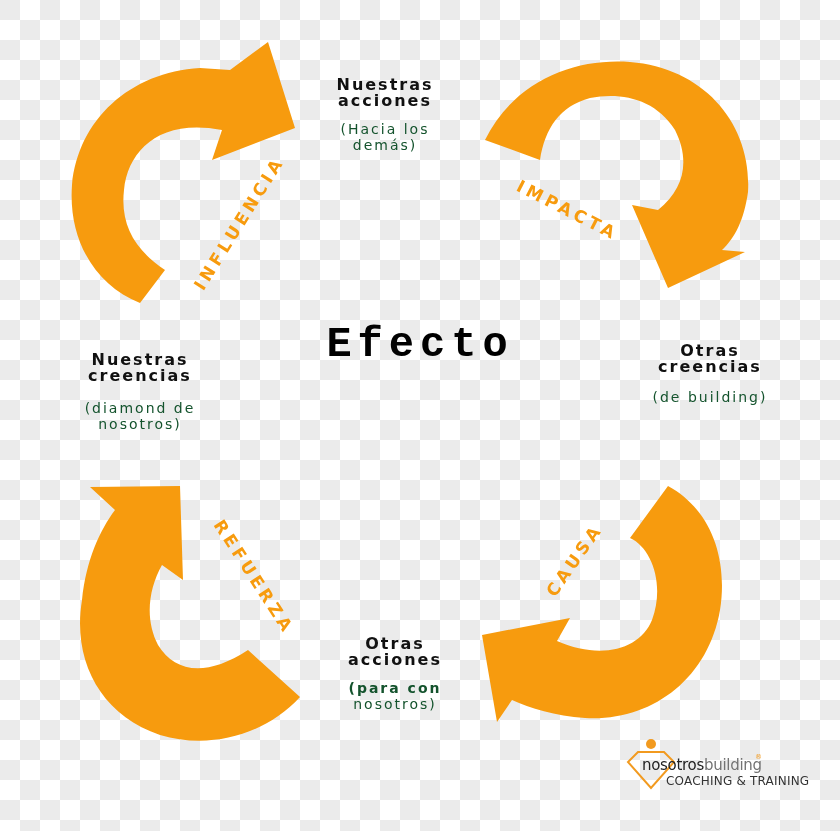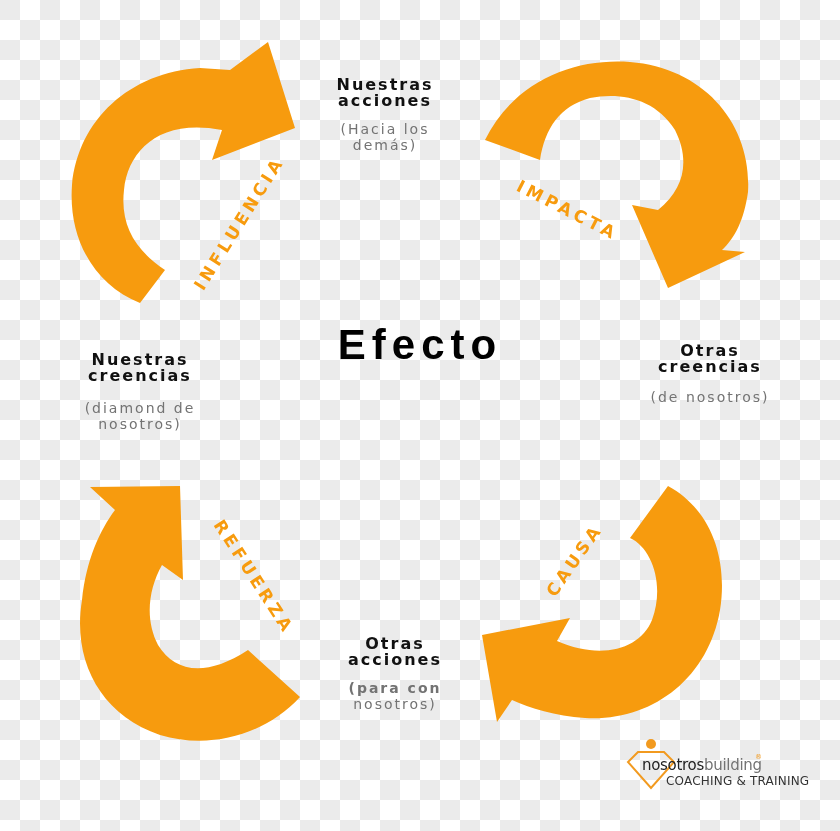--- a/index.html
+++ b/index.html
@@ -9,24 +9,24 @@
     background-image:
       linear-gradient(45deg, #ebebeb 25%, transparent 25%, transparent 75%, #ebebeb 75%),
       linear-gradient(45deg, #ebebeb 25%, transparent 25%, transparent 75%, #ebebeb 75%);
     background-size:40px 40px;
     background-position:20px 0, 0 20px;
     font-family:"DejaVu Sans", sans-serif;
   }
   .arrows { position:absolute; left:0; top:0; width:840px; height:831px; }
   .node { position:absolute; text-align:center; color:#111; letter-spacing:2px; }
   .node .h { font-weight:bold; font-size:16px; line-height:16px; }
-  .node .s { font-size:14px; line-height:16px; margin-top:14px; color:#737373; }
+  .node .s { font-size:14px; line-height:16px; margin-top:14px; color:#14532d; }
   .title {
     position:absolute; left:250px; top:322px; width:340px; text-align:center;
-    font-family:Liberation Sans, sans-serif; font-weight:bold; font-size:42px;
+    font-family:Liberation Mono, monospace; font-weight:bold; font-size:42px;
     line-height:46px; letter-spacing:6px; color:#000;
   }
   .verb {
     position:absolute; color:#f79b0e; font-weight:bold; font-size:17px;
     letter-spacing:4px; white-space:nowrap; transform-origin:center center;
   }
   .logo { position:absolute; left:618px; top:738px; width:150px; height:52px; }
   .logo .word { position:absolute; left:24px; top:18px; font-size:15px; letter-spacing:-0.3px; white-space:nowrap; }
   .logo .w1 { color:#222; }
   .logo .w2 { color:#737373; }
@@ -80,21 +80,21 @@
 <div class="node" style="left:315px; top:77px; width:140px;">
   <div class="h">Nuestras</div>
   <div class="h">acciones</div>
   <div class="s" style="margin-top:12px;">(Hacia los</div>
   <div class="s" style="margin-top:0;">demás)</div>
 </div>
 
 <div class="node" style="left:625px; top:343px; width:170px;">
   <div class="h">Otras</div>
   <div class="h">creencias</div>
-  <div class="s" style="margin-top:14px;">(de nosotros)</div>
+  <div class="s" style="margin-top:14px;">(de building)</div>
 </div>
 
 <div class="node" style="left:325px; top:636px; width:140px;">
   <div class="h">Otras</div>
   <div class="h">acciones</div>
   <div class="s" style="margin-top:12px;font-weight:bold;">(para con</div>
   <div class="s" style="margin-top:0;">nosotros)</div>
 </div>
 
 <div class="node" style="left:65px; top:352px; width:150px;">

